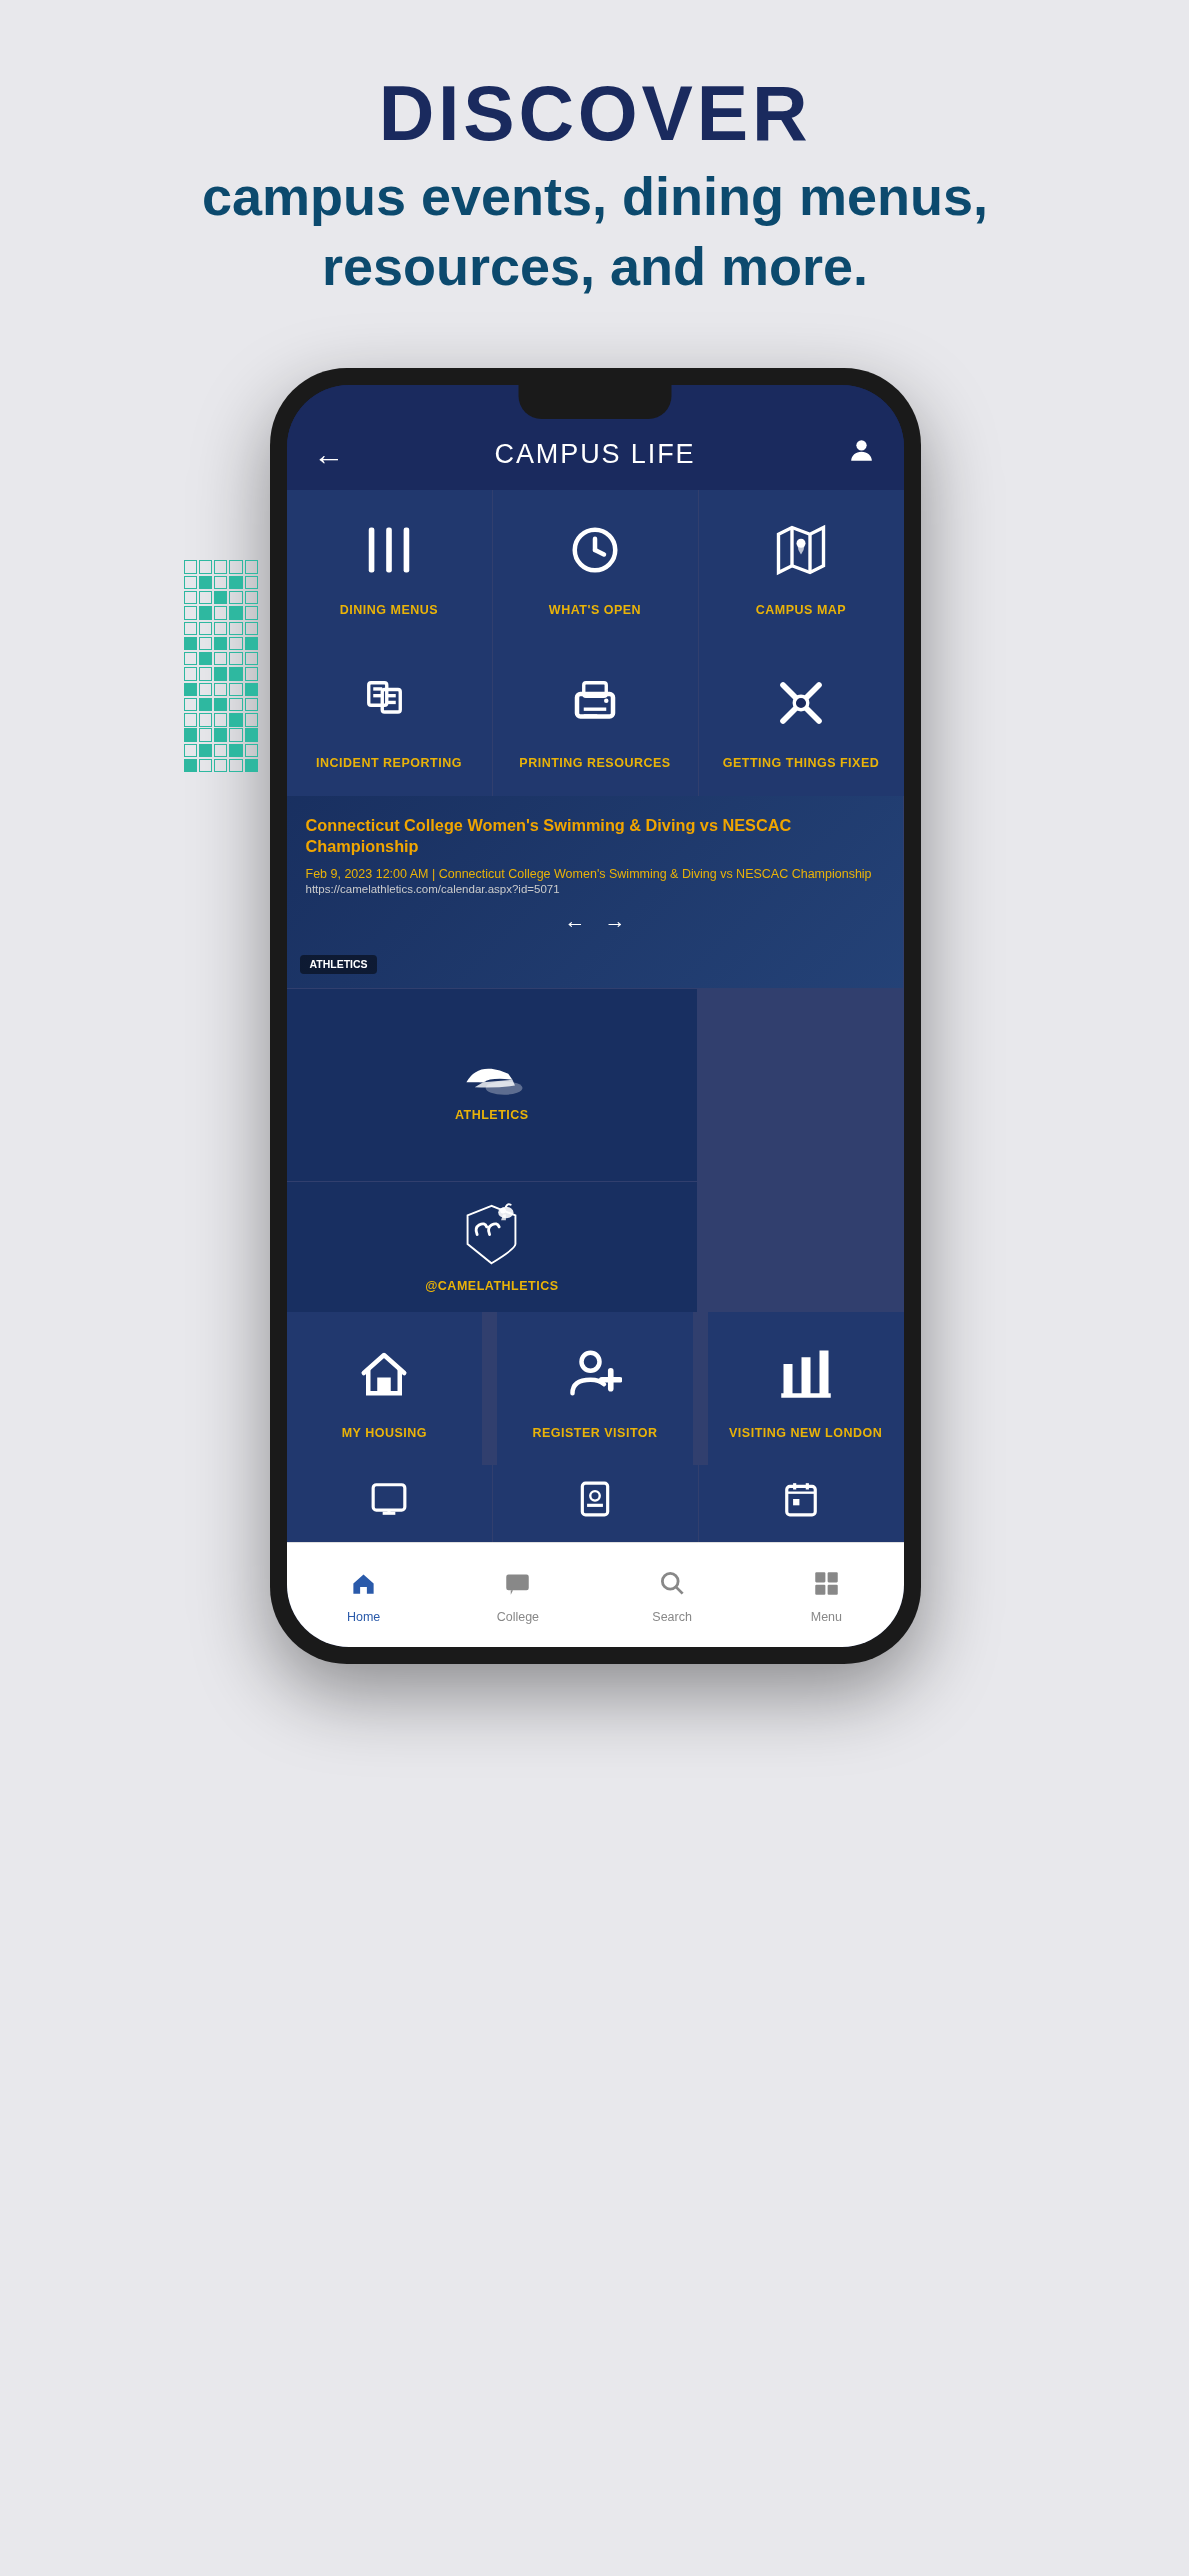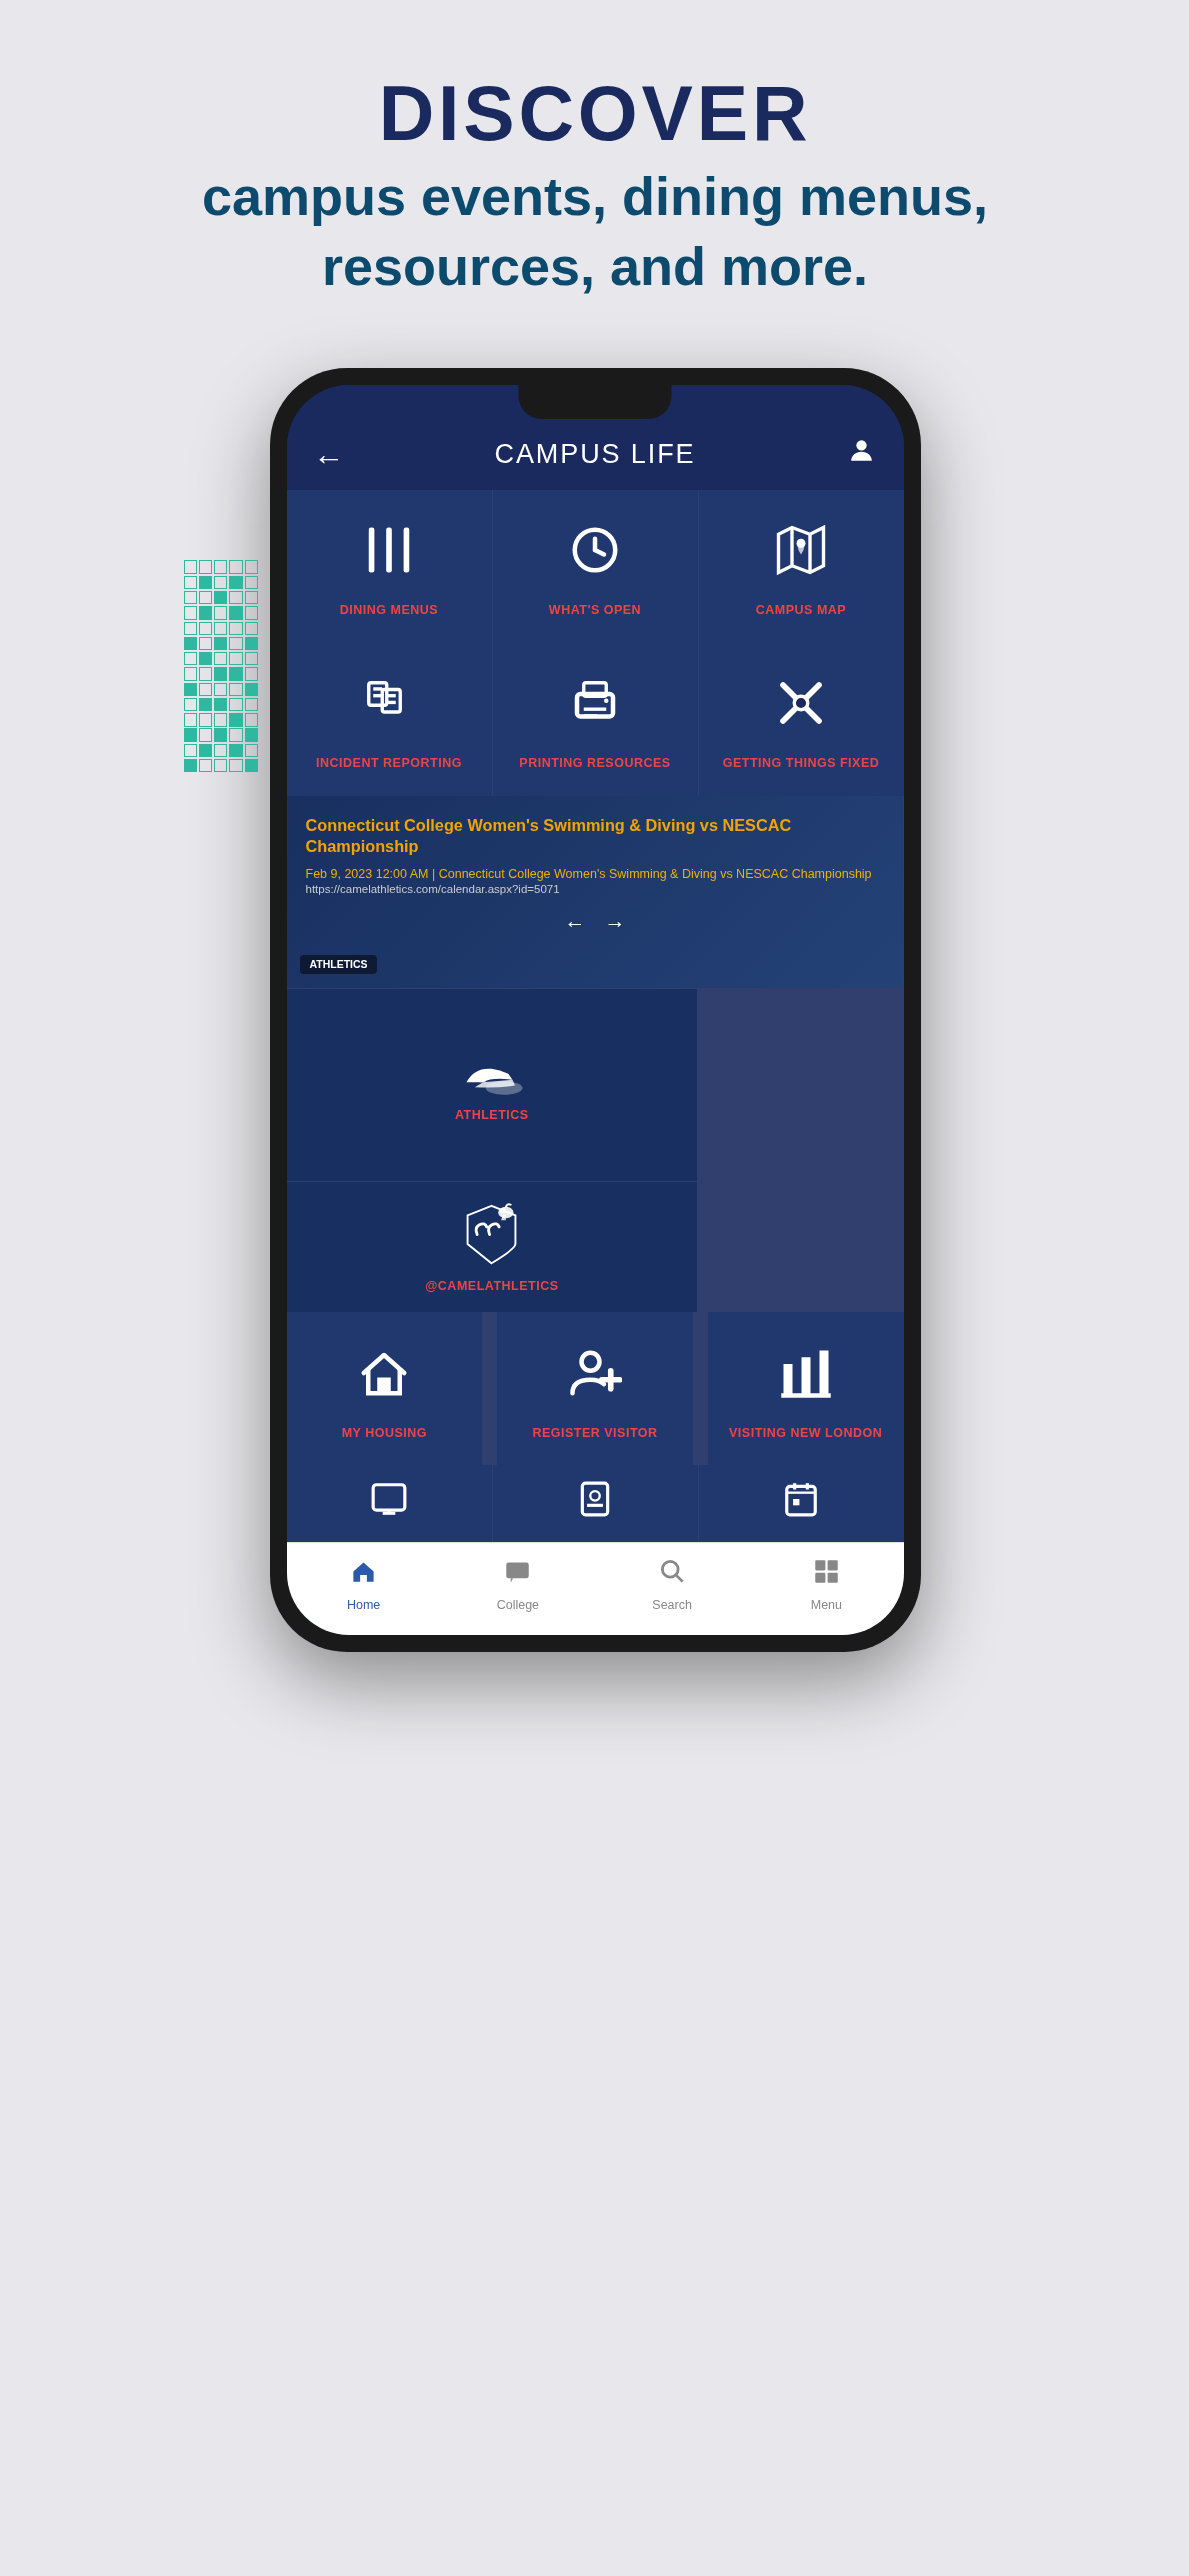--- a/index.html
+++ b/index.html
@@ -140,21 +140,21 @@
     .tile-icon {
       font-size: 50px;
       color: white;
       margin-bottom: 13.4px;
       position: relative;
       z-index: 1;
     }
     .tile-label {
       font-size: 12.5px;
       font-weight: 600;
-      color: #ef4444;
+      color: #eab308;
       text-align: right;
       letter-spacing: 0.5px;
       text-transform: uppercase;
       position: relative;
       z-index: 1;
     }
 
     
     .event-card {
       background: rgba(20, 45, 95, 0.9);
@@ -261,21 +261,21 @@
       width: 54px;
       height: 54px;
       fill: white;
     }
 
     
     .bottom-nav {
       display: flex;
       background: white;
       border-top: 1px solid #e0e0e0;
-      padding: 15px 0 23px;
+      padding: 27px 0 23px;
     }
     .nav-item {
       flex: 1;
       display: flex;
       flex-direction: column;
       align-items: center;
       gap: 5.7px;
       cursor: pointer;
     }
     .nav-icon {

